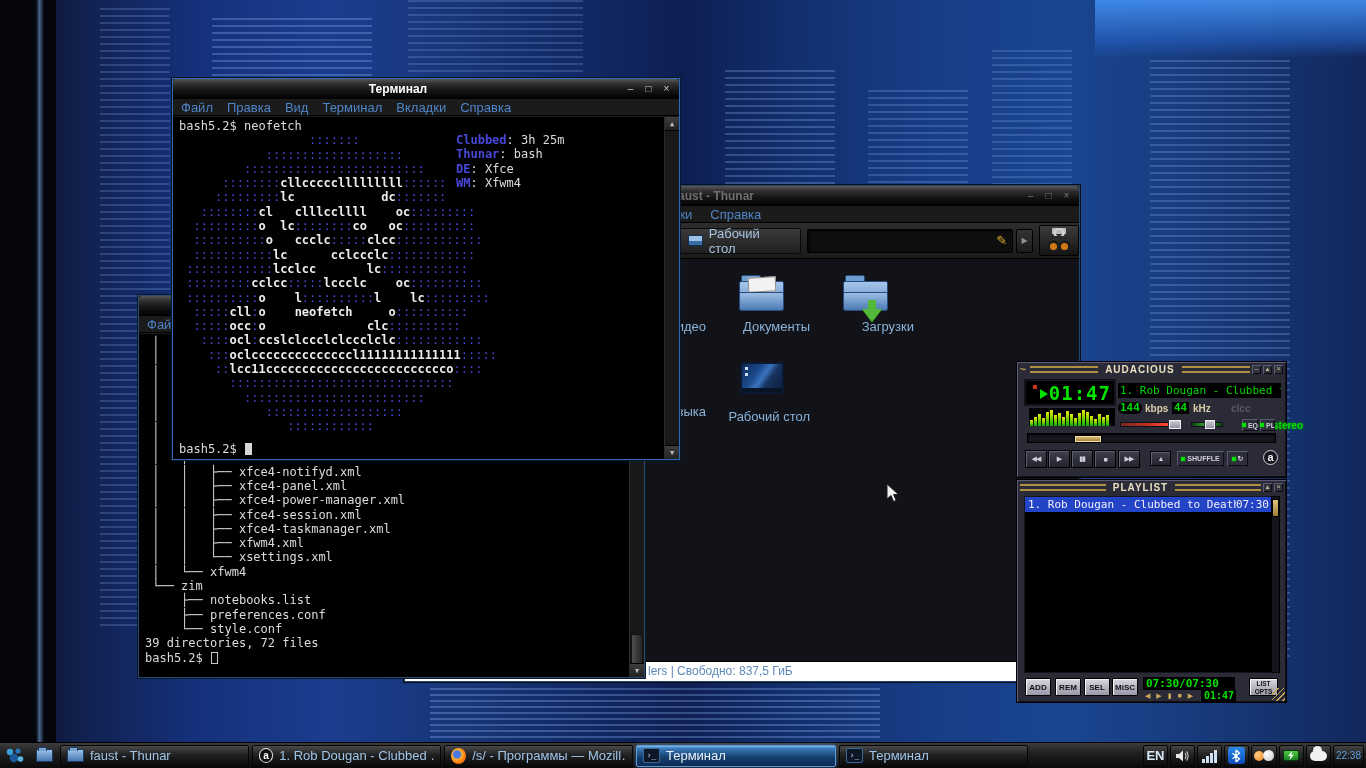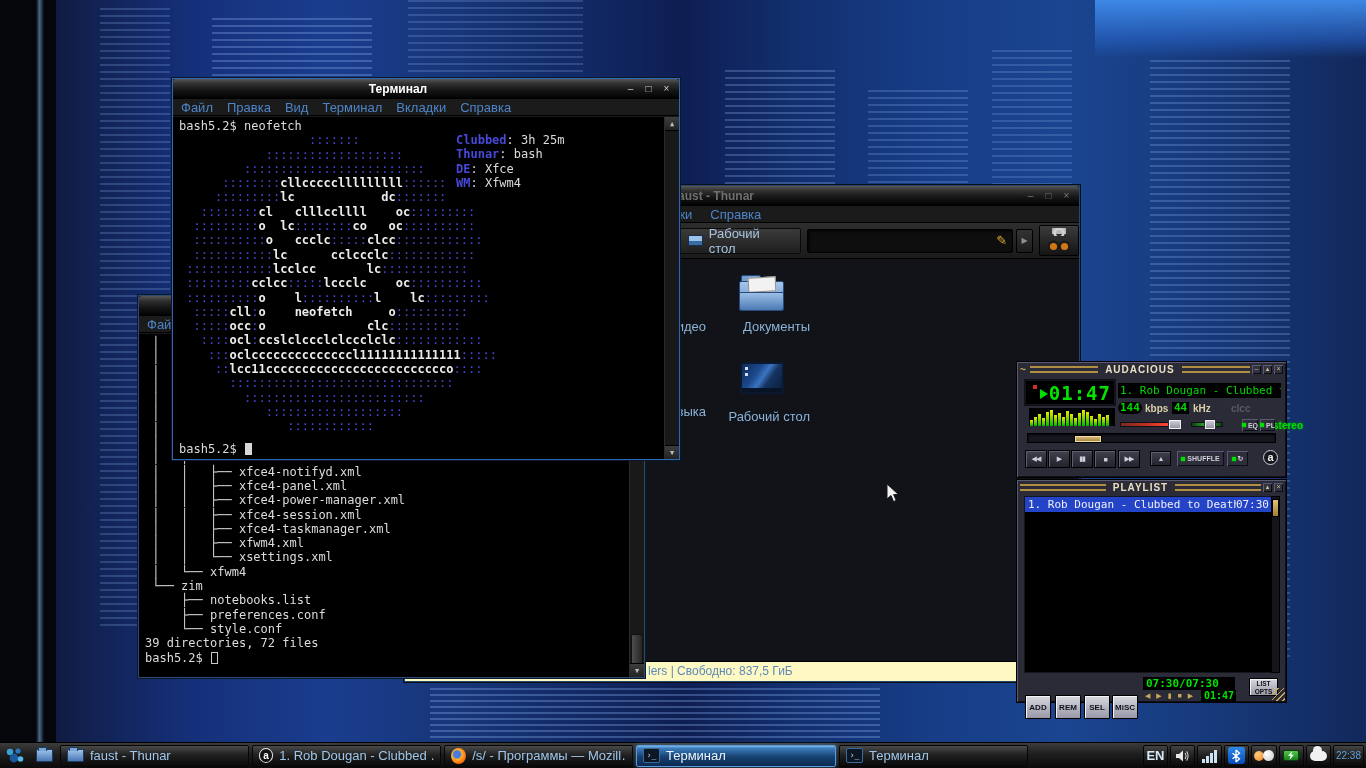--- a/index.html
+++ b/index.html
@@ -90,21 +90,21 @@
     justify-content:flex-end; padding-right:5px; border-radius:2px; }
   .pencil-icon { color:#d8a828; font-size:13px; }
   .drop-button { width:17px; height:24px; margin-left:3px; background:linear-gradient(#333,#1d1d1d);
     border:1px solid #000; color:#909090; font-size:8px; display:flex; align-items:center;
     justify-content:center; border-radius:2px; }
   .find-button { width:40px; height:31px; margin-left:6px; background:linear-gradient(#3c3c3c,#141414);
     border:1px solid #000; border-radius:2px; display:flex; align-items:center; justify-content:center; }
   .filepane { position:absolute; top:74px; bottom:20px; left:0; right:0; background:#111318; }
   .fcell { position:absolute; width:96px; text-align:right; }
   .flabel { margin-top:5px; font-size:13px; color:#8ab2d8; white-space:nowrap; }
-  .statusbar { position:absolute; bottom:0; left:0; right:0; height:20px; background:#fef9c3;
+  .statusbar { position:absolute; bottom:0; left:0; right:0; height:20px; background:#ffffff;
     border-top:1px solid #000; color:#5d89ba; font-size:12px; line-height:19px;
     padding-left:243px; white-space:nowrap; overflow:hidden; }
 
   .ficon { position:relative; width:48px; height:42px; margin:0 auto; }
   .f-tab { position:absolute; top:3px; left:3px; width:20px; height:8px; background:#6f9ed2;
     border:1px solid #274a7c; border-radius:2px 2px 0 0; }
   .f-back { position:absolute; top:9px; left:1px; width:45px; height:30px;
     background:linear-gradient(180deg,#a6c6ea,#5b87c2); border:1px solid #274a7c; border-radius:2px; }
   .f-paper { position:absolute; top:5px; left:10px; width:28px; height:15px; background:#f2f2f2;
     border:1px solid #8a8a8a; transform:rotate(-3deg); }
@@ -191,21 +191,21 @@
   .pl-list { position:absolute; left:7px; top:16px; width:249px; height:177px; background:#000;
     border:1px solid #15151d; }
   .pl-row { height:15px; display:flex; padding:0 3px; background:#2444c8; color:#f0f0f8;
     font-family:"DejaVu Sans Mono",monospace; font-size:11px; line-height:15px; }
   .pl-row .pl-text { flex:1; white-space:nowrap; overflow:hidden; }
   .pl-scroll { position:absolute; right:6px; top:16px; width:9px; height:177px; background:#14141c;
     border:1px solid #000; }
   .pl-thumb { position:absolute; left:0; top:2px; width:7px; height:18px;
     background:linear-gradient(#e0c47c,#a07c34); border:1px solid #000; }
   .pl-bottom { position:absolute; left:0; right:0; bottom:0; height:31px; }
-  .plbtn { position:absolute; top:24px; width:26px; height:24px;
+  .plbtn { position:absolute; top:7px; width:26px; height:18px;
     background:linear-gradient(#d8d8e0,#9898a8); border:1px solid #000; border-radius:1px;
     box-shadow:inset 1px 1px 0 #f4f4f8; color:#101018; font-size:8px; font-weight:bold;
     display:flex; align-items:center; justify-content:center; }
   .pl-lcd { position:absolute; left:126px; top:6px; width:92px; height:13px; background:#000;
     color:#00e400; font-family:"DejaVu Sans Mono",monospace; font-size:11px; font-weight:bold;
     line-height:13px; padding-left:3px; }
   .pl-mini-ctl { position:absolute; left:128px; top:21px; color:#c9a959; font-size:7px;
     letter-spacing:2px; }
   .pl-mini-time { position:absolute; left:184px; top:19px; width:35px; height:12px; background:#000;
     color:#00e400; font-family:"DejaVu Sans Mono",monospace; font-size:10px; font-weight:bold;
@@ -322,20 +322,30 @@
         <div class="flabel">Видео</div>
       </div>
       <div class="fcell" style="left:309px; top:12px;">
         <div class="ficon">
           <div class="f-tab"></div>
             <div class="f-back"></div>
             <div class="f-paper"></div>
             <div class="f-front"></div>
         </div>
         <div class="flabel">Документы</div>
+      </div>
+      <div class="fcell" style="left:413px; top:12px;">
+        <div class="ficon">
+          <div class="f-tab"></div>
+            <div class="f-back"></div>
+            <div class="f-front"></div>
+          <div class="f-arrow-stem"></div>
+            <div class="f-arrow"></div>
+        </div>
+        <div class="flabel">Загрузки</div>
       </div>
       <div class="fcell" style="left:205px; top:97px;">
         <div class="ficon">
           <div class="f-tab"></div>
             <div class="f-back"></div>
             <div class="f-front"></div>
           <div class="f-note">♪</div>
         </div>
         <div class="flabel">Музыка</div>
       </div>

